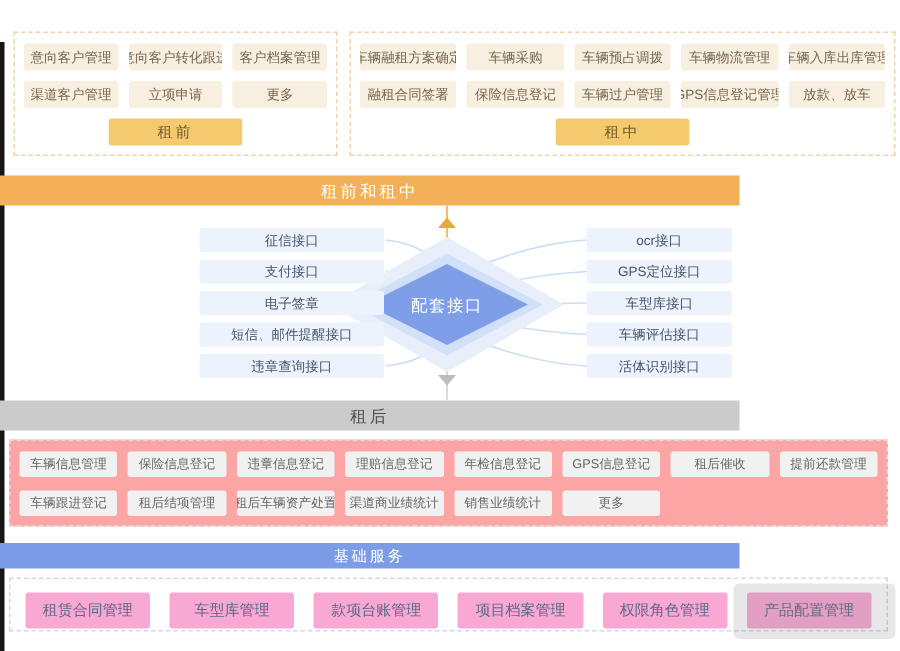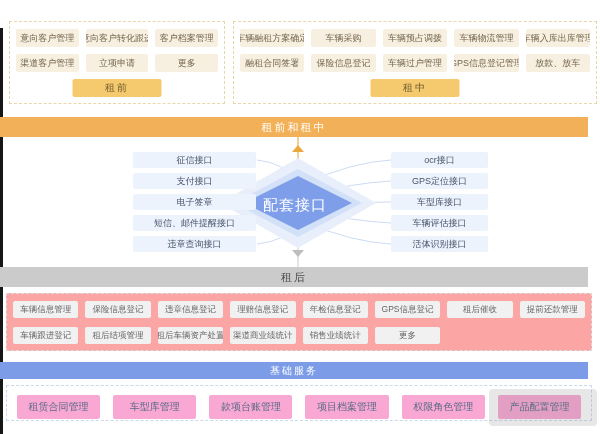--- a/index.html
+++ b/index.html
@@ -16,32 +16,32 @@
   .grid{display:grid;align-content:start;}
   .grid-pre{position:absolute;inset:0;padding:7px 6px 0;gap:7px;grid-template-columns:repeat(3,1fr);}
   .grid-mid{position:absolute;inset:0;padding:7px 6px 0;gap:7px;grid-template-columns:repeat(5,1fr);}
   .btn{display:flex;align-items:center;justify-content:center;border-radius:2px;
        white-space:nowrap;overflow:hidden;}
   .grid-pre .btn,.grid-mid .btn{height:18px;font-size:9px;background:#f7efdf;color:#75674f;}
   .stage-btn{left:50%;transform:translateX(-50%);bottom:6px;width:89px;height:18px;
        background:#f5c96e;color:#6d5a2e;font-size:10px;border-radius:2px;
        display:flex;align-items:center;justify-content:center;letter-spacing:2px;}
   
-  .bar{left:0;width:588px;display:flex;align-items:center;justify-content:center;
+  .bar{left:0;width:493px;display:flex;align-items:center;justify-content:center;
        font-size:11px;letter-spacing:2px;}
   .bar-orange{top:117px;height:20px;background:#f2b158;color:#ffffff;}
   .bar-gray{top:267px;height:20px;background:#cbcbcb;color:#4d4d4d;}
   .bar-blue{top:362px;height:17px;background:#7d9ce8;color:#ffffff;font-size:10px;}
   
   .iface-col{display:flex;flex-direction:column;gap:5px;}
   .iface-left{left:133px;top:152px;width:123px;}
   .iface-right{left:391px;top:152px;width:97px;}
   .iface-col .btn{height:16px;font-size:9px;background:#edf3fc;color:#47536b;border-radius:2px;}
-  .diamond-label{left:263px;top:196px;width:70px;color:#ffffff;
-       font-size:15px;letter-spacing:1px;}
+  .diamond-label{left:263px;top:196px;width:70px;text-align:center;color:#ffffff;
+       font-size:11px;letter-spacing:1px;}
   
   .post-box{left:6px;top:293px;width:586px;height:58px;background:#fca5a5;
        border:1px dashed #dcdcdc;box-sizing:border-box;}
   .grid-post{position:absolute;inset:0;padding:7px 6px 0;gap:9px 7px;grid-template-columns:repeat(8,1fr);}
   .grid-post .btn{height:17px;font-size:8.5px;background:#f1f1f1;color:#666666;}
   
   .base-box{left:6px;top:385px;width:586px;height:36px;background:#fff;
        border:1px dashed #cbd9ef;box-sizing:border-box;}
   .grid-base{position:absolute;inset:0;padding:9px 10px 0;gap:13px;grid-template-columns:repeat(6,1fr);}
   .grid-base .btn{height:24px;font-size:10px;background:#f9a8d4;color:#5a6a88;}

